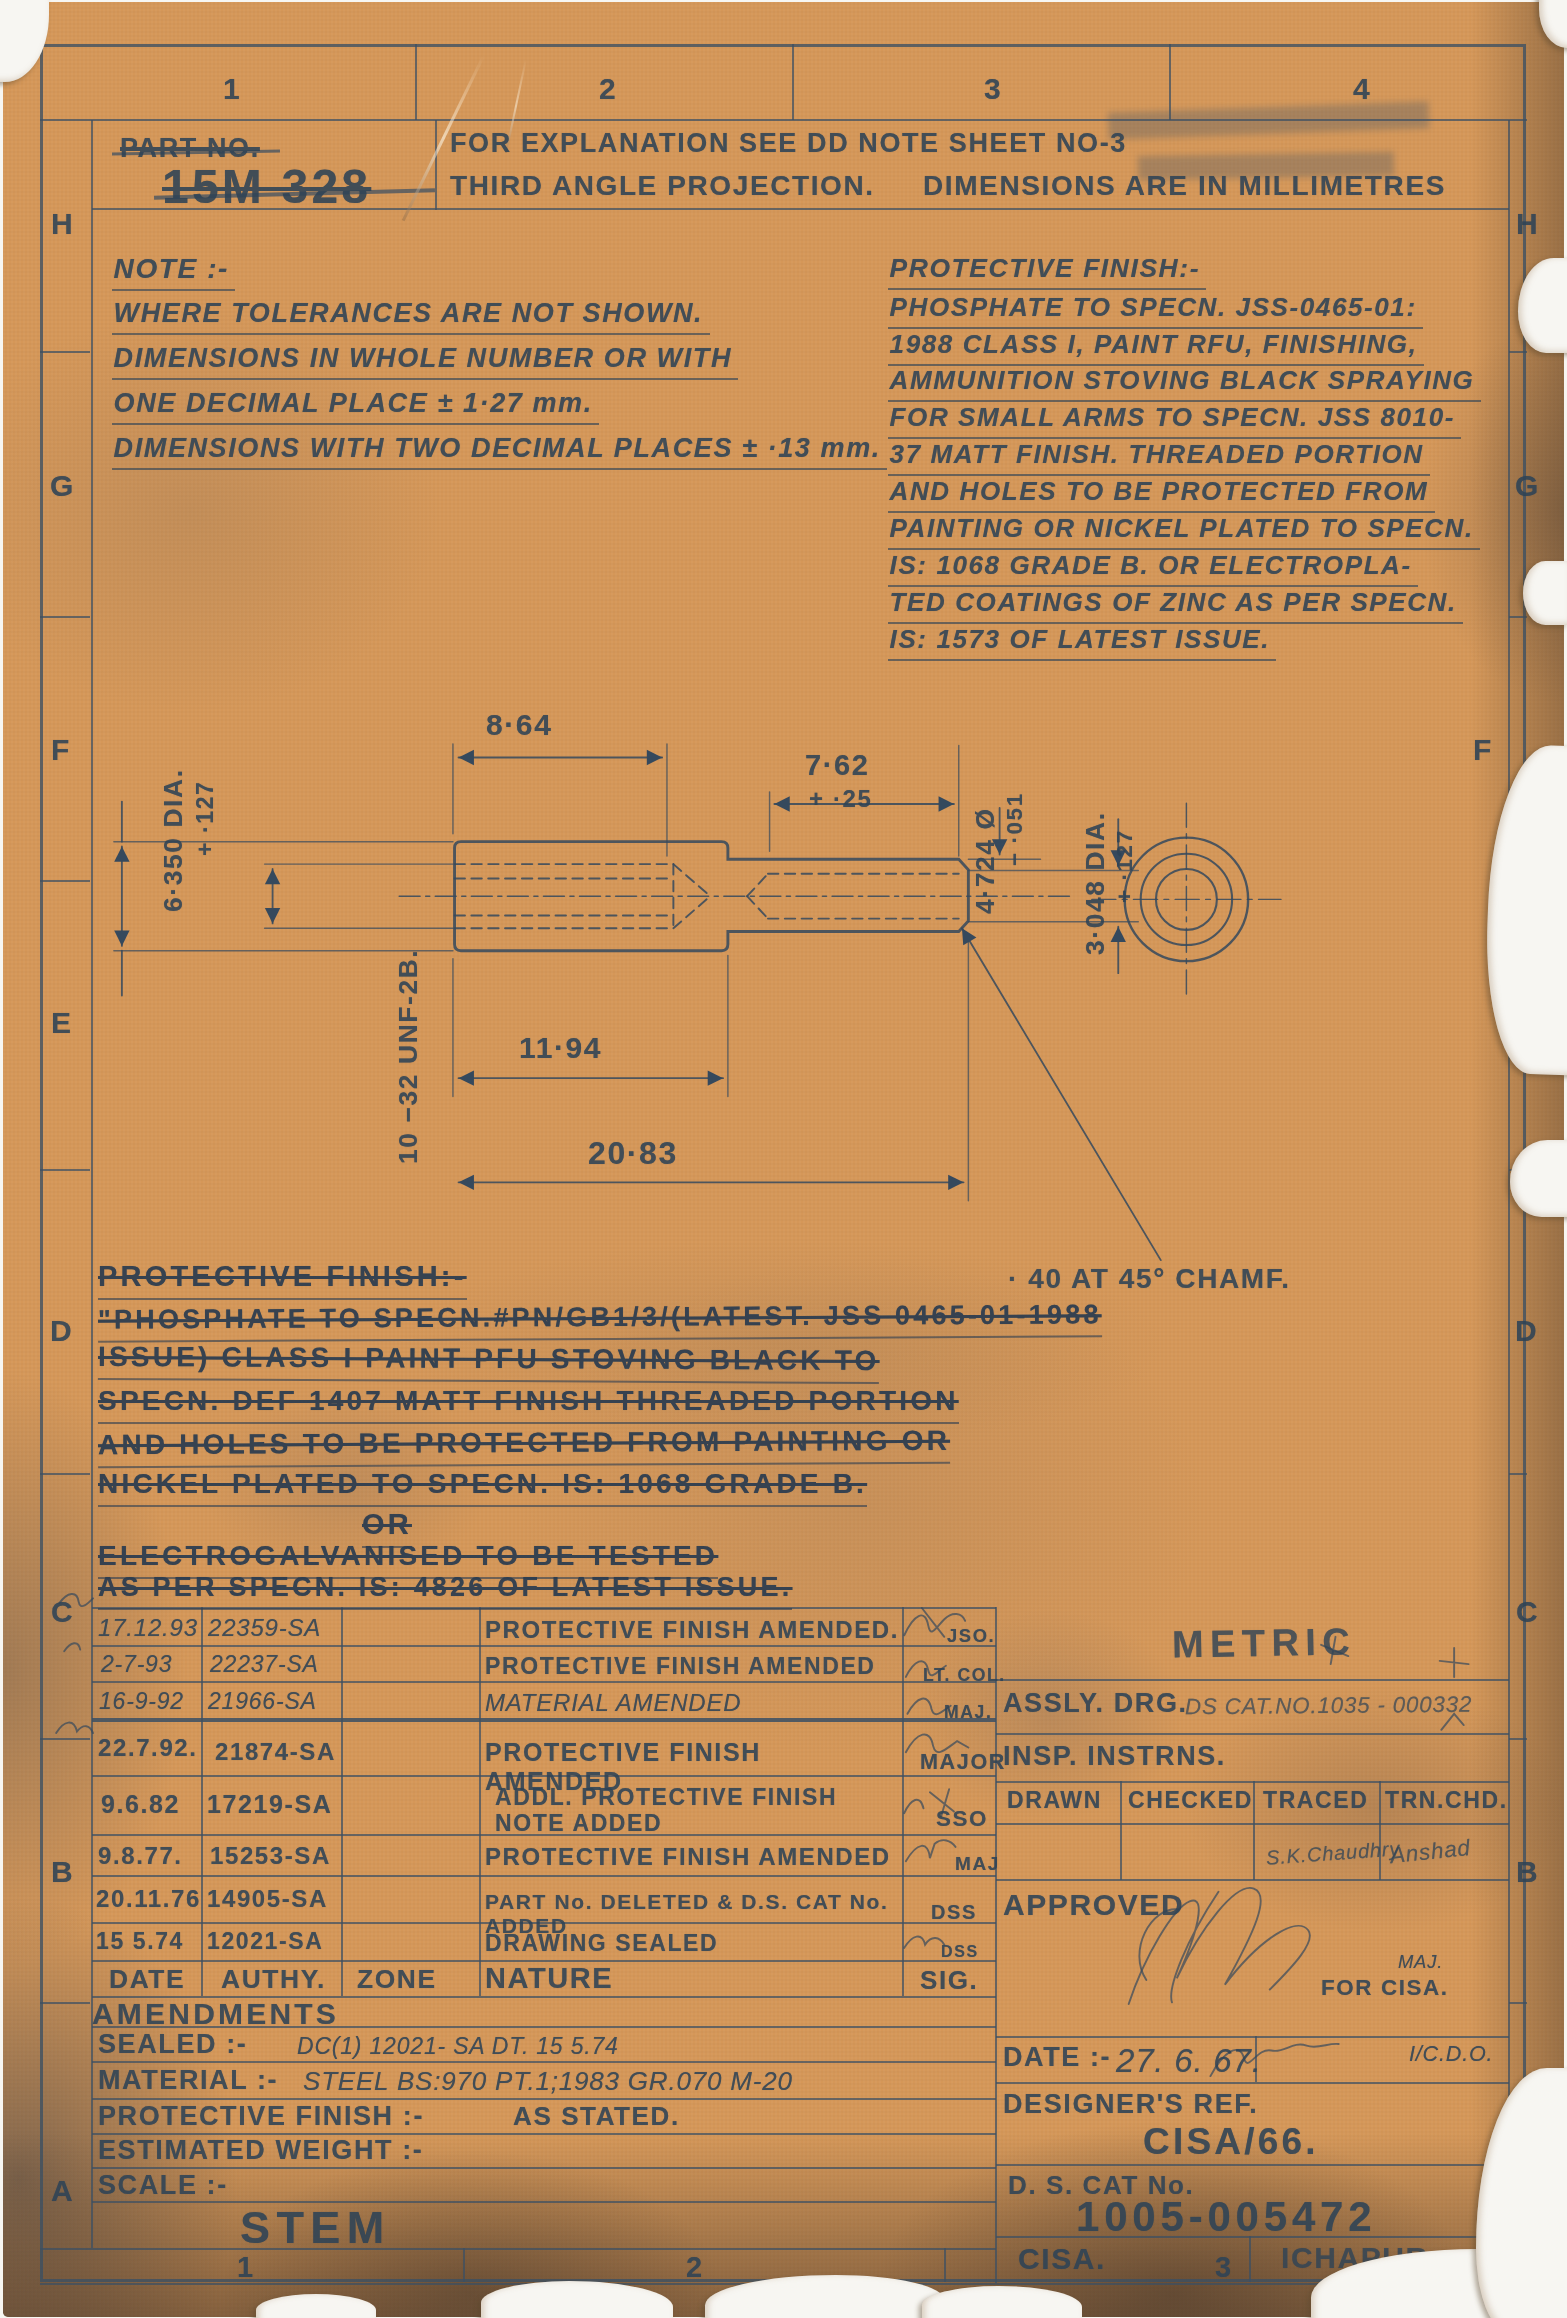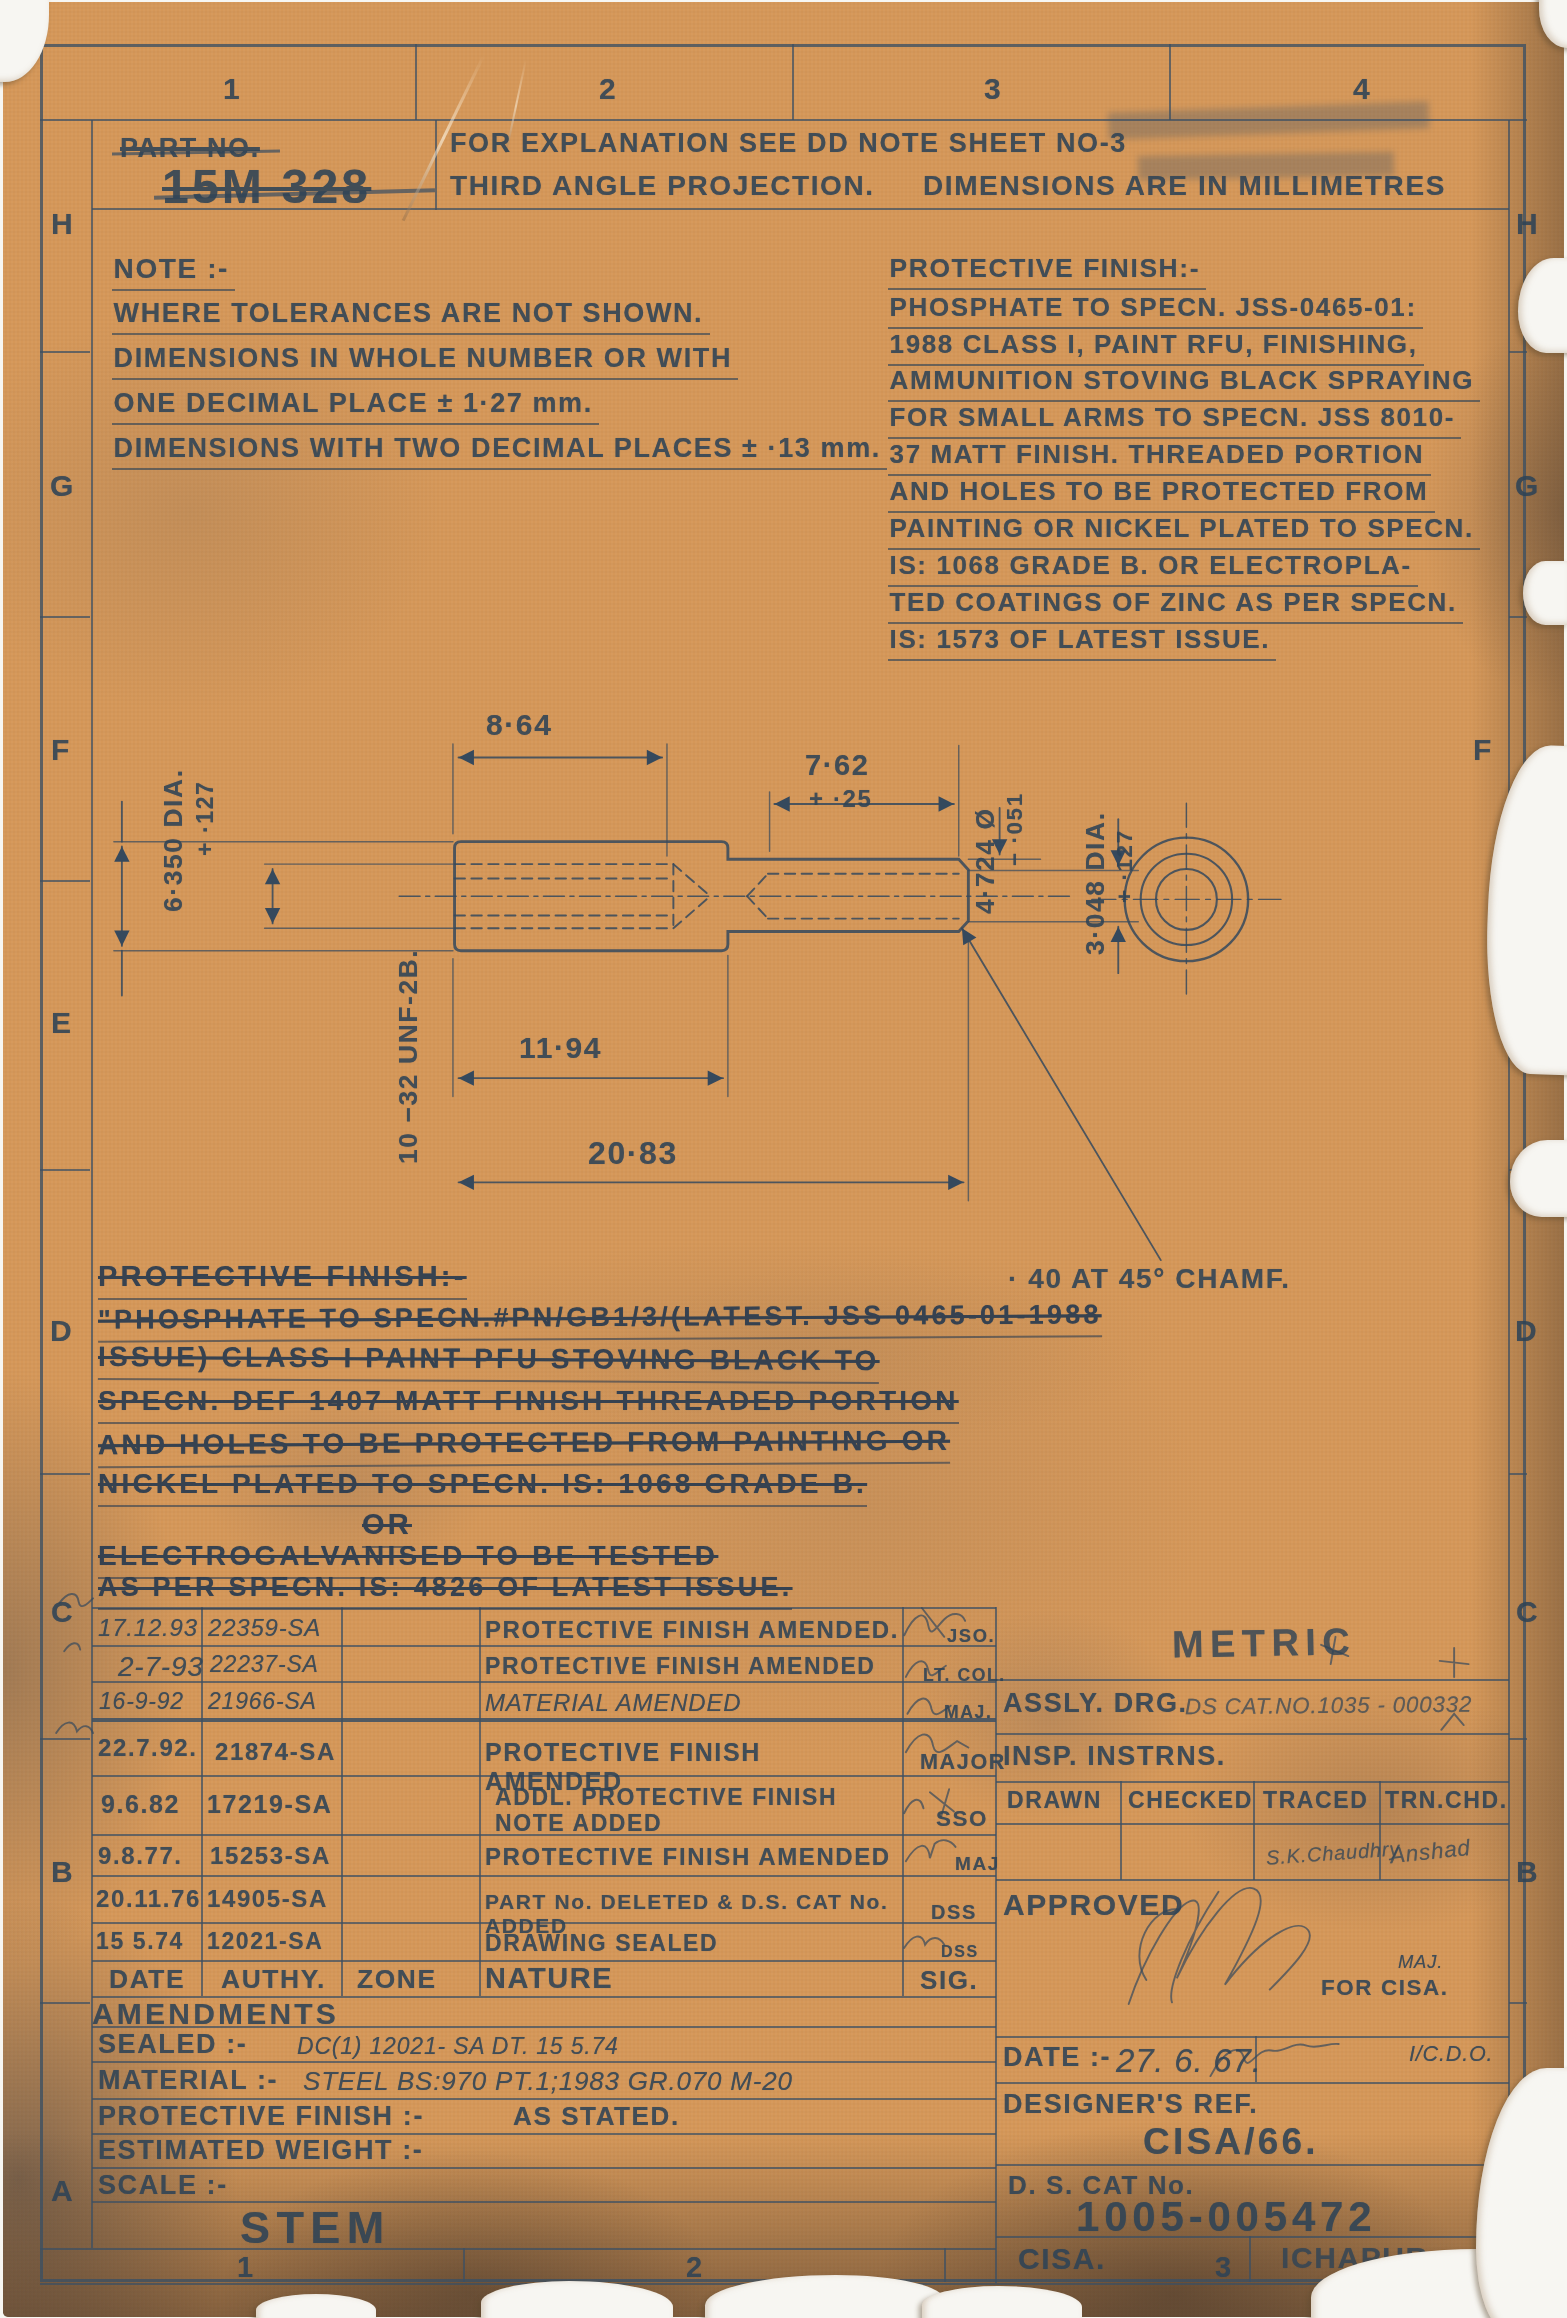--- a/index.html
+++ b/index.html
@@ -18,21 +18,21 @@
       radial-gradient(ellipse 577px 417px at 55% 65%, rgba(120,100,85,.14), transparent 60%),
       radial-gradient(ellipse 224px 176px at 67% 74%, rgba(70,75,90,.18), transparent 60%),
       radial-gradient(ellipse 240px 160px at 22% 64%, rgba(70,75,90,.15), transparent 60%),
       radial-gradient(ellipse 641px 176px at 50% 58%, rgba(150,115,80,.22), transparent 60%),
       radial-gradient(ellipse 321px 208px at 88% 78%, rgba(60,55,60,.20), transparent 60%),
       repeating-linear-gradient(0deg, rgba(0,0,0,.02) 0 1.6px, rgba(255,255,255,0) 1.6px 4px),
       repeating-linear-gradient(90deg, rgba(255,255,255,.03) 0 1.6px, rgba(0,0,0,0) 1.6px 4px);
   }
   .t{position:absolute;color:#2e4356;letter-spacing:1.6px;white-space:nowrap;font-weight:600;
      text-shadow:0 0 0.8px rgba(46,67,86,.55);opacity:.88;z-index:6;}
-  .u{border-bottom:2.4px solid rgba(46,67,86,.72);padding:0 6.4px 4px 1.6px;}
+  .u{border-bottom:2.4px solid rgba(46,67,86,.72);padding:0 6.4px 4px 1.6px;font-style:italic;}
   .ctr{text-align:left;white-space:normal;}
   .hand{font-style:italic;font-weight:500;letter-spacing:0.8px;}
   .obs{font-weight:700;opacity:.93;color:#2b3c50;text-decoration:line-through;text-decoration-thickness:3.2px;letter-spacing:3.2px;border-bottom:2.4px solid rgba(43,60,80,.65);padding-bottom:4.8px;}
   .strike{text-decoration:line-through;text-decoration-thickness:4px;}
   .ln{position:absolute;background:#3b4f63;opacity:.72;z-index:2;}
   .thick{opacity:.85;}
   .outer{position:absolute;left:40px;top:44px;width:1480px;height:2232px;border:3.2px solid rgba(59,79,99,.78);z-index:2;}
   .ghost{position:absolute;background:rgba(60,80,100,.30);filter:blur(3.2px);z-index:3;}
   .crease{position:absolute;z-index:4;}
   .tear{position:absolute;background:#f7f6f2;z-index:10;box-shadow:-3.2px 2.4px 4.8px rgba(90,70,45,.45), inset 3.2px -1.6px 6.4px rgba(160,130,95,.35);}
@@ -189,21 +189,21 @@
   <div class="ln" style="left:1120px;top:1781px;width:2.4px;height:99px"></div>
   <div class="ln" style="left:1253px;top:1781px;width:2.4px;height:99px"></div>
   <div class="ln" style="left:1379px;top:1781px;width:2.4px;height:99px"></div>
   <div class="ln" style="left:1255px;top:2036px;width:2.4px;height:46px"></div>
   <div class="ln" style="left:1249px;top:2236px;width:2.4px;height:46px"></div>
 
   <div class="t hand" style="left:98px;top:1614px;font-size:24px">17.12.93</div>
   <div class="t hand" style="left:208px;top:1614px;font-size:24px">22359-SA</div>
   <div class="t ctr" style="left:485px;top:1616px;width:417px;font-size:24px">PROTECTIVE FINISH AMENDED.</div>
   <div class="t" style="left:947px;top:1625px;font-size:18.4px">JSO.</div>
-  <div class="t hand" style="left:118px;top:1651px;font-size:28px">2-7-93</div>
+  <div class="t hand" style="left:101px;top:1651px;font-size:23px">2-7-93</div>
   <div class="t hand" style="left:210px;top:1651px;font-size:23px">22237-SA</div>
   <div class="t ctr" style="left:485px;top:1653px;width:417px;font-size:23px">PROTECTIVE FINISH AMENDED</div>
   <div class="t" style="left:923px;top:1665px;font-size:17.6px">LT. COL.</div>
   <div class="t hand" style="left:99px;top:1688px;font-size:23px">16-9-92</div>
   <div class="t hand" style="left:208px;top:1688px;font-size:23px">21966-SA</div>
   <div class="t ctr hand" style="left:485px;top:1689px;width:417px;font-size:24px">MATERIAL AMENDED</div>
   <div class="t" style="left:944px;top:1702px;font-size:17.6px">MAJ.</div>
   <div class="t" style="left:98px;top:1734px;font-size:24px">22.7.92.</div>
   <div class="t" style="left:215px;top:1738px;font-size:24px">21874-SA</div>
   <div class="t ctr" style="left:485px;top:1738px;width:417px;font-size:25px">PROTECTIVE FINISH AMENDED</div>

